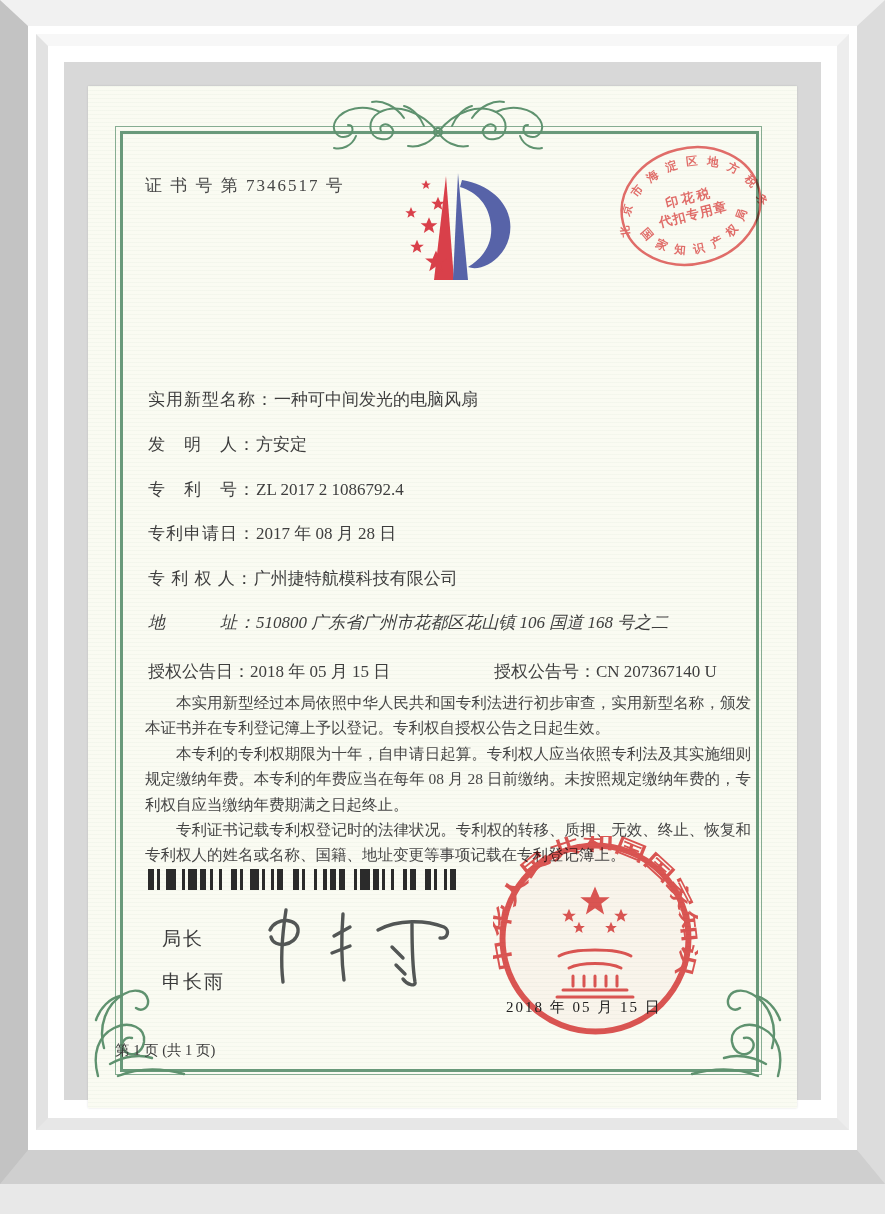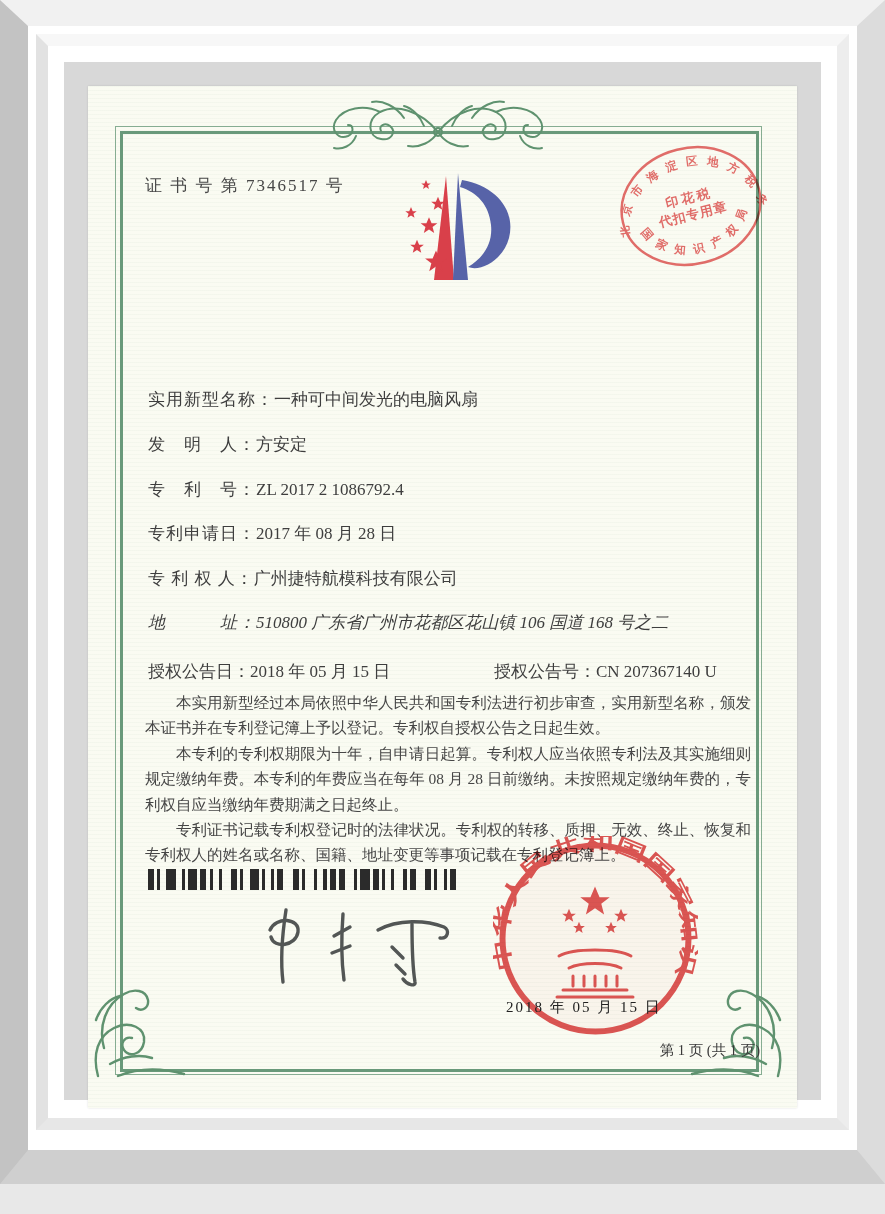--- a/index.html
+++ b/index.html
@@ -35,21 +35,21 @@
          line-height:25.4px;text-align:justify;color:#464646;}
   .paras p{margin:0;text-indent:2em;}
   .barcode{position:absolute;left:60px;top:783px;width:308px;height:21px;font-size:0;line-height:0;}
   .director{position:absolute;left:74px;top:840px;font-size:19px;letter-spacing:2px;color:#3a3a3a;}
   .director .nm{margin-top:17px;}
   .sig{position:absolute;left:158px;top:808px;width:215px;height:98px;}
   .sealwrap{position:absolute;left:405px;top:750px;width:205px;height:205px;
             mix-blend-mode:multiply;opacity:.92;}
   .sealdate{position:absolute;left:418px;top:912px;width:185px;font-size:15px;
             letter-spacing:2px;color:#222;white-space:nowrap;}
-  .footer{position:absolute;left:27px;top:955px;width:645px;text-align:right;
+  .footer{position:absolute;left:27px;top:955px;width:645px;text-align:left;
           font-size:14.5px;color:#3a3a3a;}
   .taxstamp{position:absolute;left:528px;top:55px;width:150px;height:130px;
             transform:rotate(-14deg);opacity:.85;mix-blend-mode:multiply;}
   .logo{position:absolute;left:292px;top:76px;width:145px;height:140px;}
 </style>
 </head>
 <body>
 
 <div class="canvas">
   <div class="frame"></div>
@@ -145,20 +145,24 @@
     </div>
 
     <div class="paras">
       <p>本实用新型经过本局依照中华人民共和国专利法进行初步审查，实用新型名称，颁发本证书并在专利登记簿上予以登记。专利权自授权公告之日起生效。</p>
       <p>本专利的专利权期限为十年，自申请日起算。专利权人应当依照专利法及其实施细则规定缴纳年费。本专利的年费应当在每年 08 月 28 日前缴纳。未按照规定缴纳年费的，专利权自应当缴纳年费期满之日起终止。</p>
       <p>专利证书记载专利权登记时的法律状况。专利权的转移、质押、无效、终止、恢复和专利权人的姓名或名称、国籍、地址变更等事项记载在专利登记簿上。</p>
     </div>
 
     <div class="barcode"><span style="display: inline-block; height: 100%; width: 2%; background: rgb(43, 43, 43);"></span><span style="display: inline-block; height: 100%; width: 1%;"></span><span style="display: inline-block; height: 100%; width: 1%; background: rgb(43, 43, 43);"></span><span style="display: inline-block; height: 100%; width: 2%;"></span><span style="display: inline-block; height: 100%; width: 3%; background: rgb(43, 43, 43);"></span><span style="display: inline-block; height: 100%; width: 2%;"></span><span style="display: inline-block; height: 100%; width: 1%; background: rgb(43, 43, 43);"></span><span style="display: inline-block; height: 100%; width: 1%;"></span><span style="display: inline-block; height: 100%; width: 3%; background: rgb(43, 43, 43);"></span><span style="display: inline-block; height: 100%; width: 1%;"></span><span style="display: inline-block; height: 100%; width: 2%; background: rgb(43, 43, 43);"></span><span style="display: inline-block; height: 100%; width: 1%;"></span><span style="display: inline-block; height: 100%; width: 1%; background: rgb(43, 43, 43);"></span><span style="display: inline-block; height: 100%; width: 2%;"></span><span style="display: inline-block; height: 100%; width: 1%; background: rgb(43, 43, 43);"></span><span style="display: inline-block; height: 100%; width: 3%;"></span><span style="display: inline-block; height: 100%; width: 2%; background: rgb(43, 43, 43);"></span><span style="display: inline-block; height: 100%; width: 1%;"></span><span style="display: inline-block; height: 100%; width: 1%; background: rgb(43, 43, 43);"></span><span style="display: inline-block; height: 100%; width: 2%;"></span><span style="display: inline-block; height: 100%; width: 3%; background: rgb(43, 43, 43);"></span><span style="display: inline-block; height: 100%; width: 1%;"></span><span style="display: inline-block; height: 100%; width: 1%; background: rgb(43, 43, 43);"></span><span style="display: inline-block; height: 100%; width: 2%;"></span><span style="display: inline-block; height: 100%; width: 1%; background: rgb(43, 43, 43);"></span><span style="display: inline-block; height: 100%; width: 1%;"></span><span style="display: inline-block; height: 100%; width: 2%; background: rgb(43, 43, 43);"></span><span style="display: inline-block; height: 100%; width: 3%;"></span><span style="display: inline-block; height: 100%; width: 2%; background: rgb(43, 43, 43);"></span><span style="display: inline-block; height: 100%; width: 1%;"></span><span style="display: inline-block; height: 100%; width: 1%; background: rgb(43, 43, 43);"></span><span style="display: inline-block; height: 100%; width: 3%;"></span><span style="display: inline-block; height: 100%; width: 1%; background: rgb(43, 43, 43);"></span><span style="display: inline-block; height: 100%; width: 2%;"></span><span style="display: inline-block; height: 100%; width: 1%; background: rgb(43, 43, 43);"></span><span style="display: inline-block; height: 100%; width: 1%;"></span><span style="display: inline-block; height: 100%; width: 2%; background: rgb(43, 43, 43);"></span><span style="display: inline-block; height: 100%; width: 1%;"></span><span style="display: inline-block; height: 100%; width: 2%; background: rgb(43, 43, 43);"></span><span style="display: inline-block; height: 100%; width: 3%;"></span><span style="display: inline-block; height: 100%; width: 1%; background: rgb(43, 43, 43);"></span><span style="display: inline-block; height: 100%; width: 1%;"></span><span style="display: inline-block; height: 100%; width: 3%; background: rgb(43, 43, 43);"></span><span style="display: inline-block; height: 100%; width: 1%;"></span><span style="display: inline-block; height: 100%; width: 2%; background: rgb(43, 43, 43);"></span><span style="display: inline-block; height: 100%; width: 1%;"></span><span style="display: inline-block; height: 100%; width: 1%; background: rgb(43, 43, 43);"></span><span style="display: inline-block; height: 100%; width: 2%;"></span><span style="display: inline-block; height: 100%; width: 1%; background: rgb(43, 43, 43);"></span><span style="display: inline-block; height: 100%; width: 3%;"></span><span style="display: inline-block; height: 100%; width: 1%; background: rgb(43, 43, 43);"></span><span style="display: inline-block; height: 100%; width: 1%;"></span><span style="display: inline-block; height: 100%; width: 2%; background: rgb(43, 43, 43);"></span><span style="display: inline-block; height: 100%; width: 3%;"></span><span style="display: inline-block; height: 100%; width: 2%; background: rgb(43, 43, 43);"></span><span style="display: inline-block; height: 100%; width: 1%;"></span><span style="display: inline-block; height: 100%; width: 1%; background: rgb(43, 43, 43);"></span><span style="display: inline-block; height: 100%; width: 2%;"></span><span style="display: inline-block; height: 100%; width: 1%; background: rgb(43, 43, 43);"></span><span style="display: inline-block; height: 100%; width: 1%;"></span><span style="display: inline-block; height: 100%; width: 2%; background: rgb(43, 43, 43);"></span></div>
 
+    <div class="director">
+      <div>局长</div>
+      <div class="nm">申长雨</div>
+    </div>
 
     <svg class="sig" viewBox="0 0 215 98">
       <g stroke="#3c4040" stroke-width="3.4" fill="none" stroke-linecap="round" opacity="0.88">
         <path d="M40,16 C36,42 34,64 37,88"></path>
         <path d="M24,36 C30,22 54,24 52,38 C50,52 28,55 25,43"></path>
         <path d="M97,20 C95,46 95,64 98,86"></path>
         <path d="M88,42 L104,33"></path>
         <path d="M86,59 L104,52"></path>
         <path d="M132,36 C152,25 180,26 198,33 C204,36 202,45 194,44"></path>
         <path d="M166,30 C166,52 166,70 169,88 C170,93 161,91 157,85"></path>

